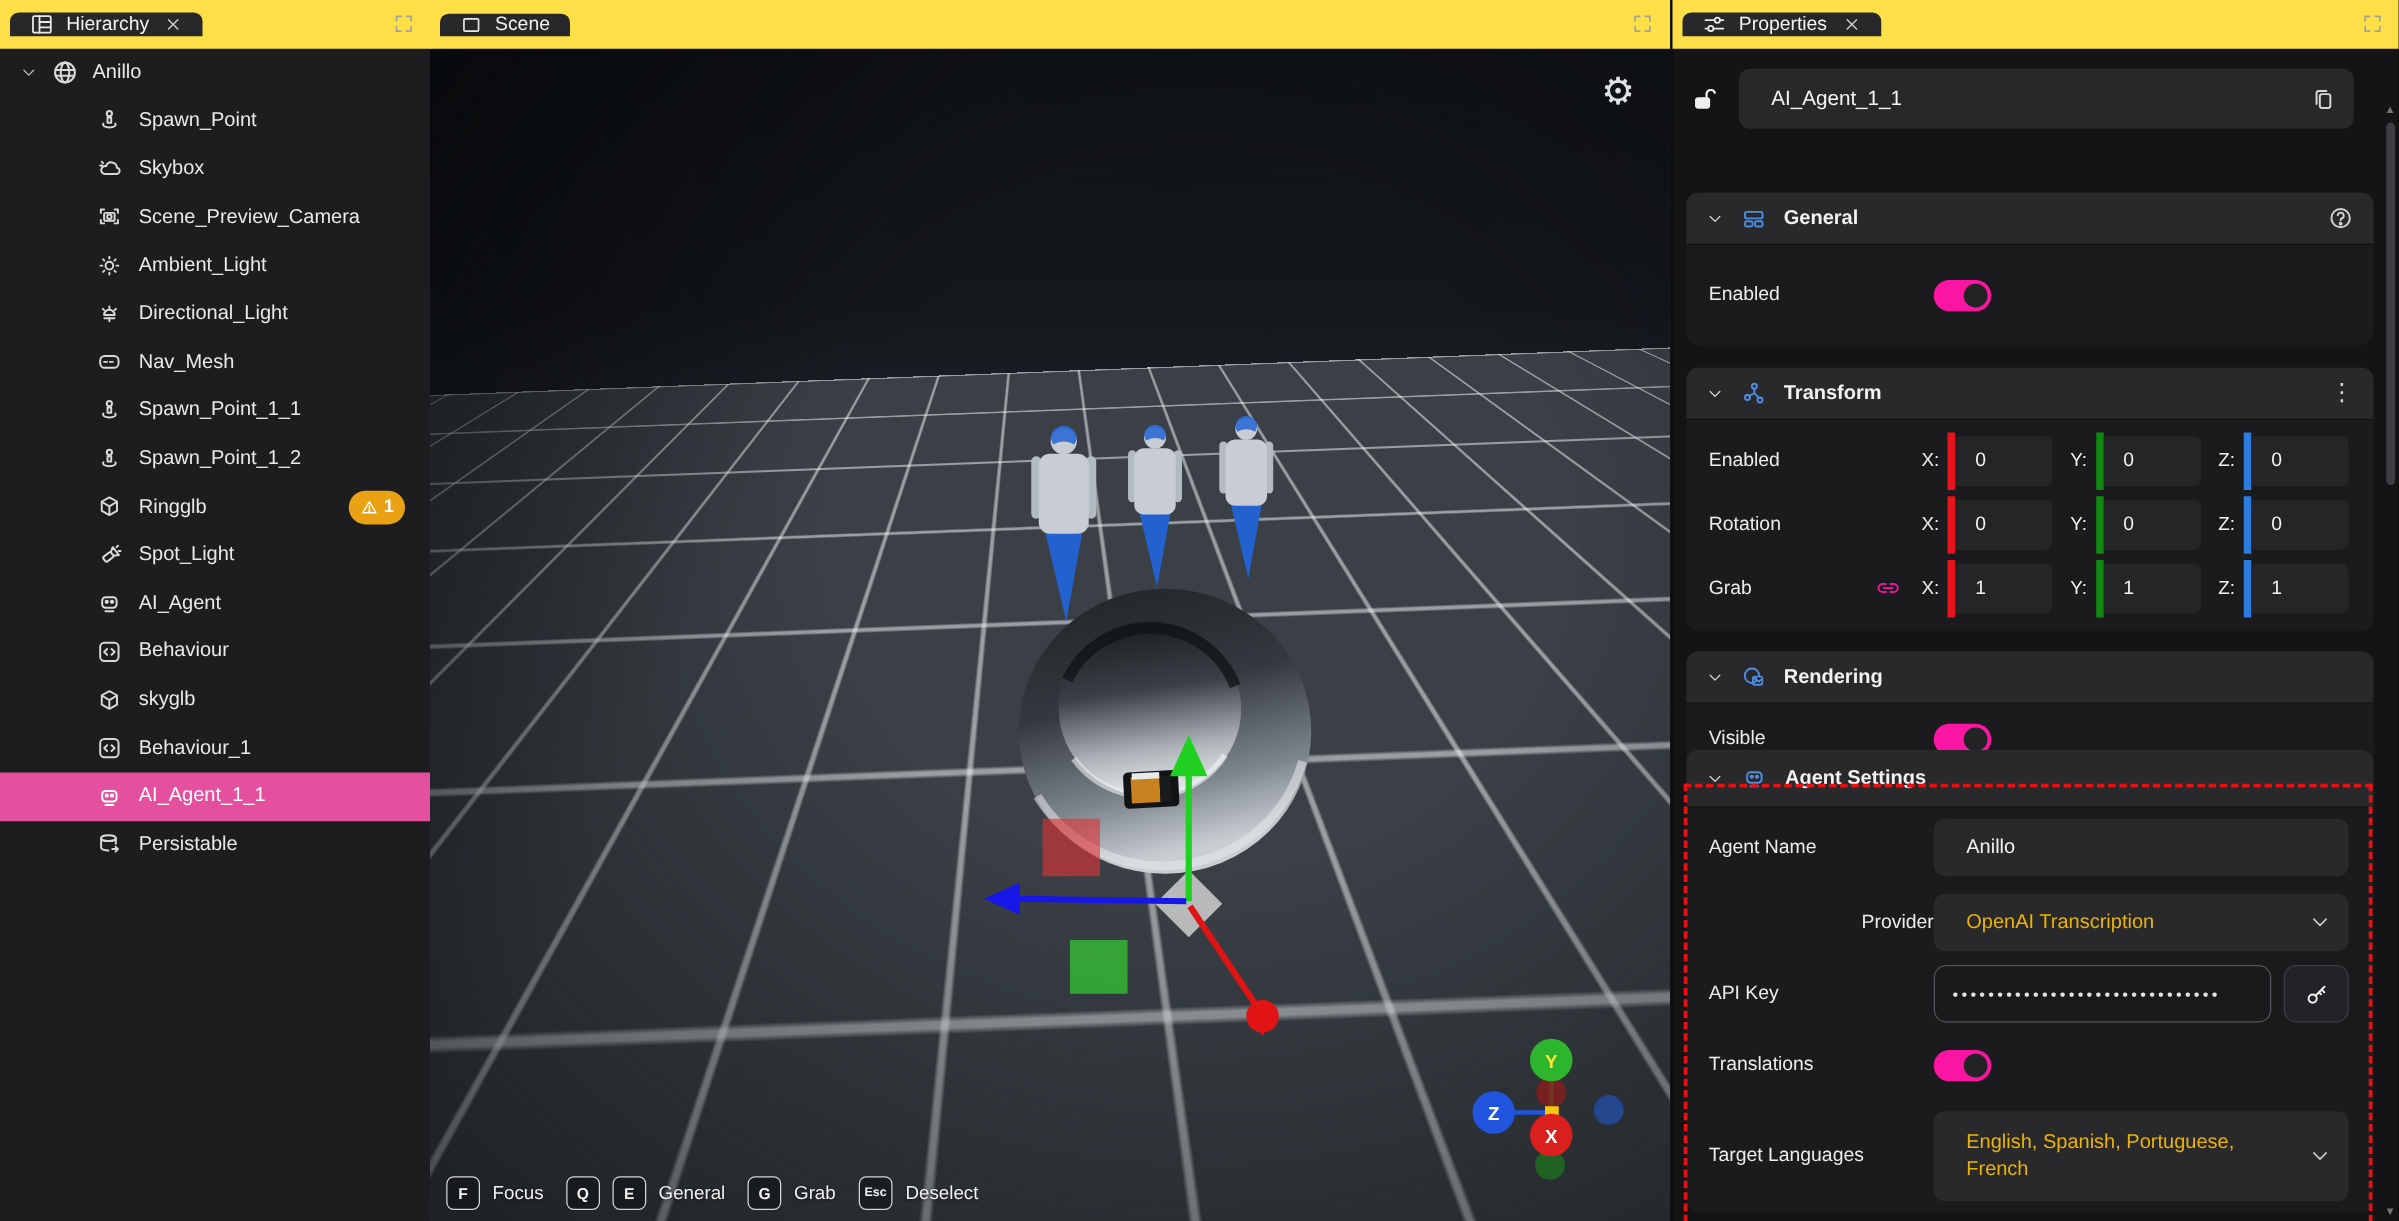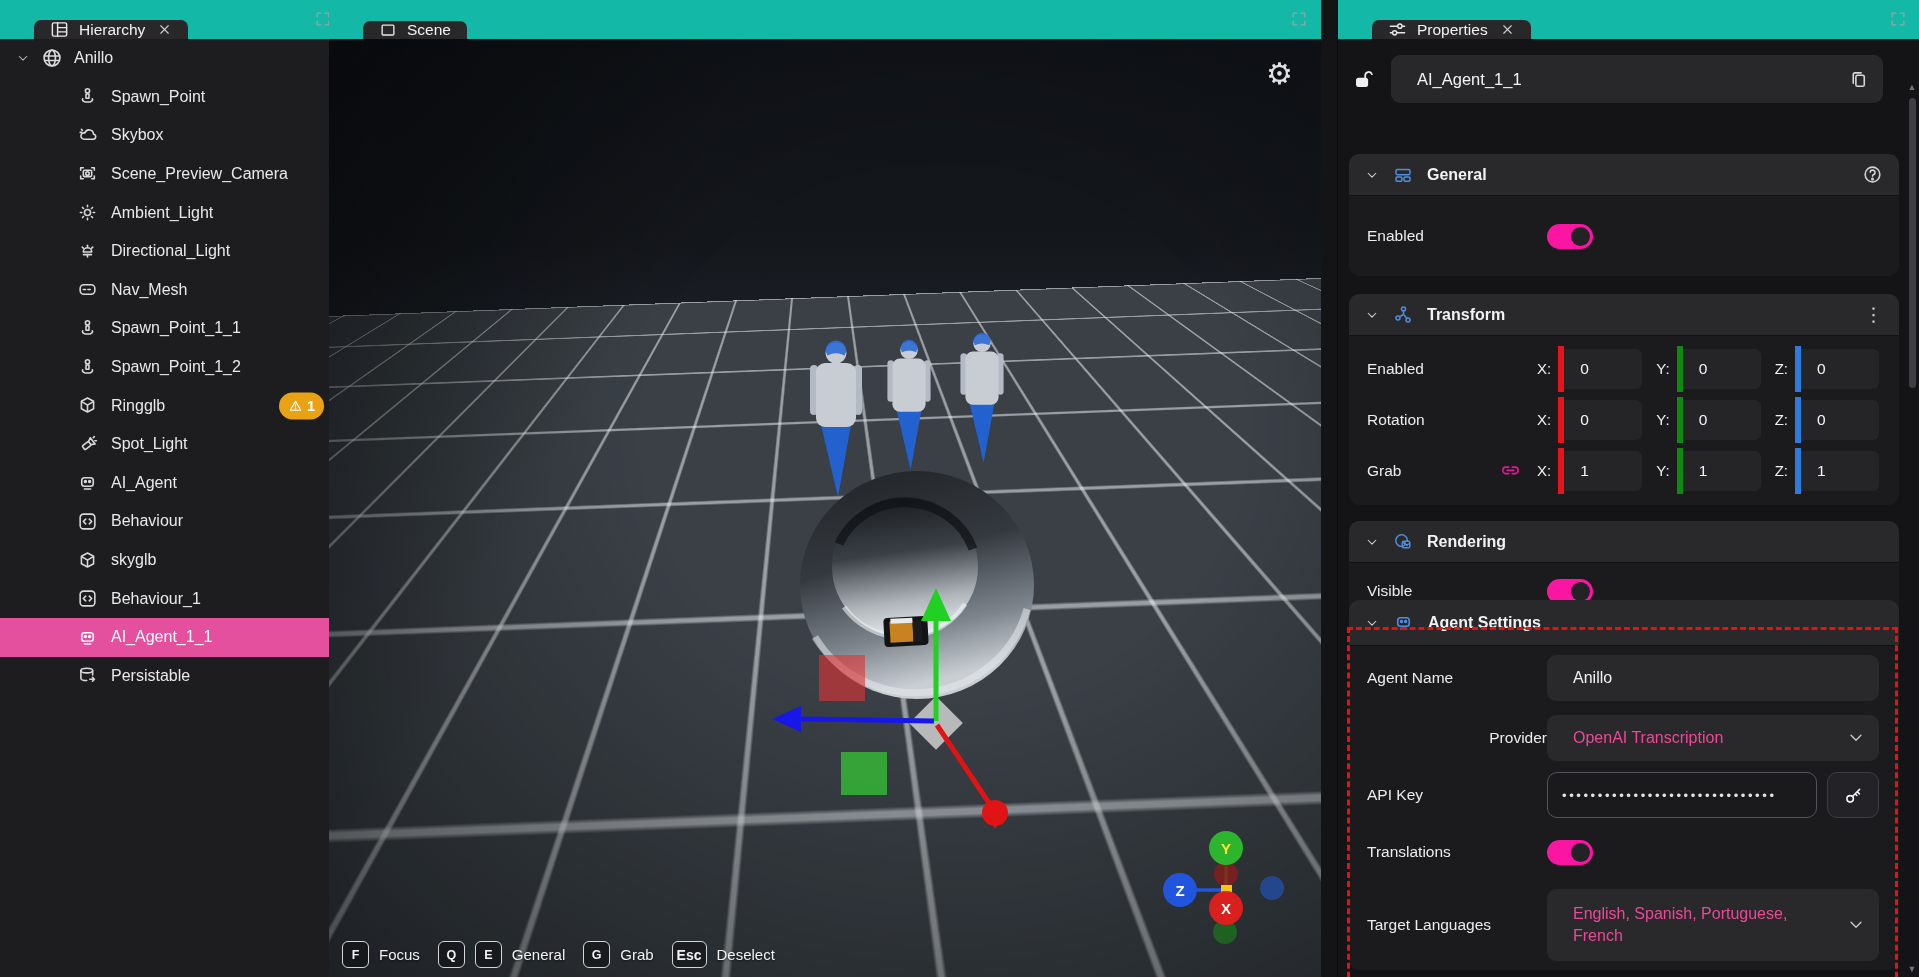--- a/index.html
+++ b/index.html
@@ -1,21 +1,21 @@
 <!DOCTYPE html>
 <html><head>
 <meta charset="utf-8">
 <style>
   * { box-sizing: border-box; margin: 0; padding: 0; }
   html,body { background:#000; }
   body { font-family:"Liberation Sans", sans-serif; }
   #app { position:relative; width:1919px; height:977px; background:#141416; overflow:hidden; color:#e8e8ea; }
 
   
-  .tabstrip { position:absolute; top:0; height:39px; background:#14b8a6; display:flex; align-items:flex-end; z-index:4;padding-left:26px; }
+  .tabstrip { position:absolute; top:0; height:39px; background:#fde047; display:flex; align-items:center; z-index:4; }
   .tab { display:flex; align-items:center; gap:10px; padding:0 16px; margin-left:8px; background:#28282b;
          border-radius:7px 7px 0 0; color:#f2f2f2; font-size:15.5px; cursor:default; }
   .tab .ticon { display:flex; color:#e8e8e8; }
   .tab .close { color:#cfcfcf; display:flex; margin-left:2px; }
   .strip-btn { position:absolute; right:12px; top:10px; width:19px; height:19px; color:#9fa0a3; display:flex; }
 
   
   #hierarchy-panel { position:absolute; left:0; top:0; width:345px; height:977px; background:#1d1d1f; border-right:1px solid #0a0a0b; }
   #hierarchy-panel .tabstrip { left:0; width:345px; }
   .tree { position:absolute; top:39px; left:0; right:0; bottom:0; font-size:16px; }
@@ -24,41 +24,41 @@
   .tree-row .chev { color:#b7b7ba; display:flex; width:14px; }
   .tree-row .ticn { display:flex; color:#d9d9dc; width:22px; justify-content:center; }
   .tree-row.selected { background:#e4509e; color:#ffffff; }
   .tree-row.selected .ticn { color:#fff; }
   .badge { position:absolute; right:20px; top:50%; transform:translateY(-50%); min-width:44px; height:27px;
            background:#e9a213; border-radius:14px; display:flex; align-items:center; justify-content:center;
            gap:4px; color:#fff; font-size:14.5px; font-weight:bold; padding:0 9px; }
   .badge .wicn { display:flex; color:#fff; }
 
   
-  #scene-panel { position:absolute; left:329px; top:0; width:992px; height:977px; background:#141518; }
+  #scene-panel { position:absolute; left:344px; top:0; width:992px; height:977px; background:#141518; }
   #scene-panel .tabstrip { left:0; width:992px; }
   #viewport { position:absolute; top:39px; left:0; right:0; bottom:0; overflow:hidden;
               background:linear-gradient(180deg,#101318 0%, #14171c 22%, #191d23 28%); }
   .ground { position:absolute; top:258px; left:-55%; width:210%; height:1500px;
             background-color:#3a4046;
             background-image:
               repeating-linear-gradient(to right, rgba(240,244,248,.52) 0 1.8px, transparent 1.8px 56px),
               repeating-linear-gradient(to bottom, rgba(240,244,248,.52) 0 1.8px, transparent 1.8px 56px);
             transform-origin:50% 0;
             transform:rotateZ(-2.2deg) perspective(430px) rotateX(61deg); }
   .vignette { position:absolute; inset:0;
               background:radial-gradient(ellipse at 62% 42%, rgba(0,0,0,0) 35%, rgba(6,8,10,.55) 100%),
                          linear-gradient(115deg, rgba(5,6,8,.5) 0%, rgba(0,0,0,0) 30%); }
   #scene-svg { position:absolute; inset:0; }
   .gear-btn { position:absolute; top:20px; right:28px; font-size:30px; line-height:30px; color:#dfe2e5; cursor:pointer;
               font-family:"DejaVu Sans", sans-serif; }
   #shortcut-bar { position:absolute; left:13px; bottom:9px; display:flex; align-items:center; gap:10px; }
   .keycap { min-width:27px; height:27px; border:1.7px solid #d6d6d8; border-radius:6px; background:rgba(14,16,19,.55);
             color:#f2f2f2; font-size:12.5px; font-weight:bold; display:flex; align-items:center; justify-content:center; padding:0 4px; }
-  .keycap.small { font-size:14px;text-align:right; }
+  .keycap.small { font-size:10px;text-align:right; }
   .klabel { color:#f2f2f2; font-size:15px; margin-right:8px; text-shadow:0 1px 2px rgba(0,0,0,.6); }
 
   
   #properties-panel { position:absolute; left:1337px; top:0; width:582px; height:977px; background:#141416; border-left:1px solid #0a0a0b; }
   #properties-panel .tabstrip { left:0; width:582px; }
   .pbody { position:absolute; top:39px; left:0; right:0; bottom:0; }
   .name-row { position:absolute; top:16px; left:14px; right:36px; height:48px; display:flex; align-items:center; gap:16px; }
   .lock { display:flex; color:#efefef; }
   .name-field { flex:1; height:48px; background:#28282b; border-radius:9px; display:flex; align-items:center;
                 padding:0 14px 0 26px; font-size:16.5px; color:#f4f4f4; }
@@ -88,21 +88,21 @@
   .axis-name { font-size:15px; color:#f0f0f2; margin-right:7px; }
   .axis-bar { width:6px; height:46px; flex:none; }
   .axis-bar.red { background:#e8141c; } .axis-bar.green { background:#0f8a10; } .axis-bar.blue { background:#2c7ce0; }
   .axis-box { width:78px; height:40px; background:#252528; border-radius:0 6px 6px 0; display:flex; align-items:center;
               padding-left:16px; font-size:15.5px; color:#f4f4f4; }
 
   
   .ctl-input { flex:1; height:46px; background:#29292c; border:none; outline:none; border-radius:9px; color:#f2f2f3;
                font-size:16px; padding:0 16px 0 26px; font-family:"Liberation Sans", sans-serif; }
   .ctl-select { flex:1; height:46px; background:#29292c; border-radius:9px; display:flex; align-items:center;
-                padding:0 14px 0 26px; font-size:16px; color:#ec4899; cursor:pointer; }
+                padding:0 14px 0 26px; font-size:16px; color:#eab308; cursor:pointer; }
   .ctl-select .chev { margin-left:auto; color:#c9c9cc; display:flex; }
   .ctl-select.tall { height:72px; }
   .ctl-select .seltext { line-height:1.35; padding-right:10px; }
   .apikey-wrap { flex:1; display:flex; align-items:center; gap:10px; }
   .apikey-field { flex:1; height:46px; border:1px solid #54555b; background:#1a1a1c; border-radius:10px; display:flex;
                   align-items:center; padding:0 14px; overflow:hidden; }
   .apikey-dots { color:#e2e2e4; font-size:13px; letter-spacing:2.6px; white-space:nowrap; }
   .apikey-btn { width:52px; height:46px; flex:none; background:#232327; border:1px solid #3d3d42; border-radius:10px;
                 display:flex; align-items:center; justify-content:center; color:#f0f0f2; cursor:pointer; }
 

